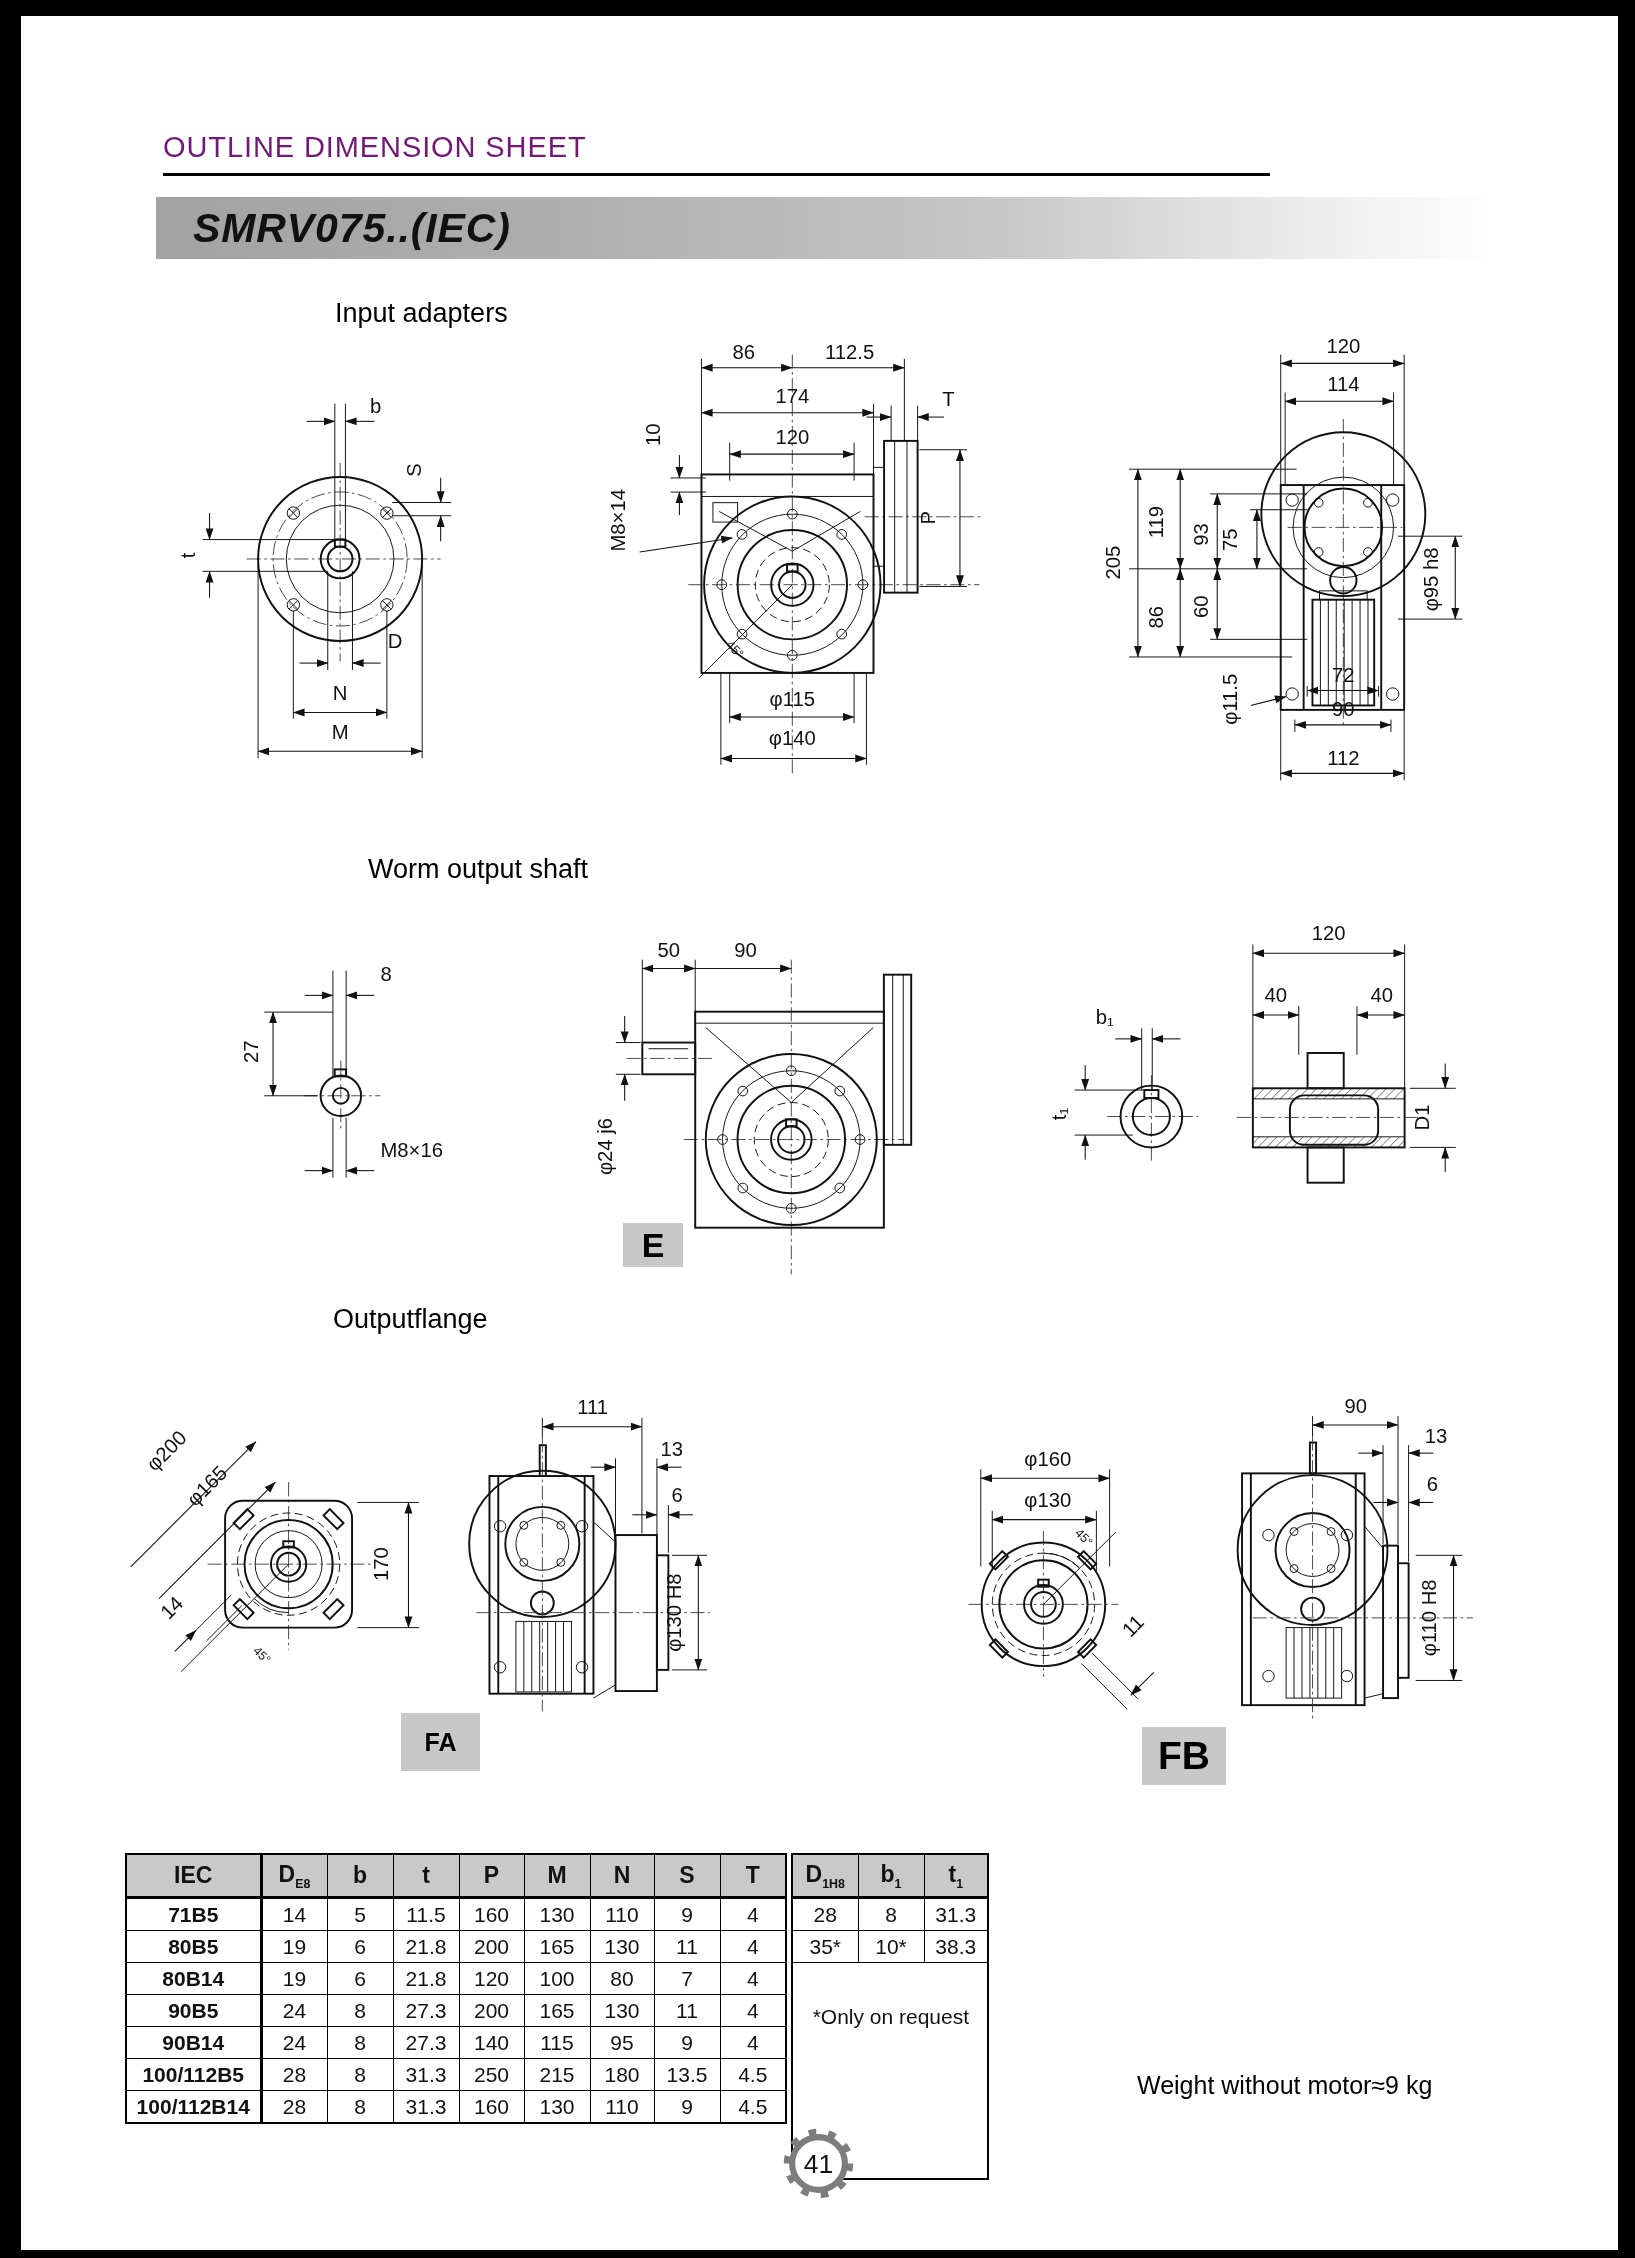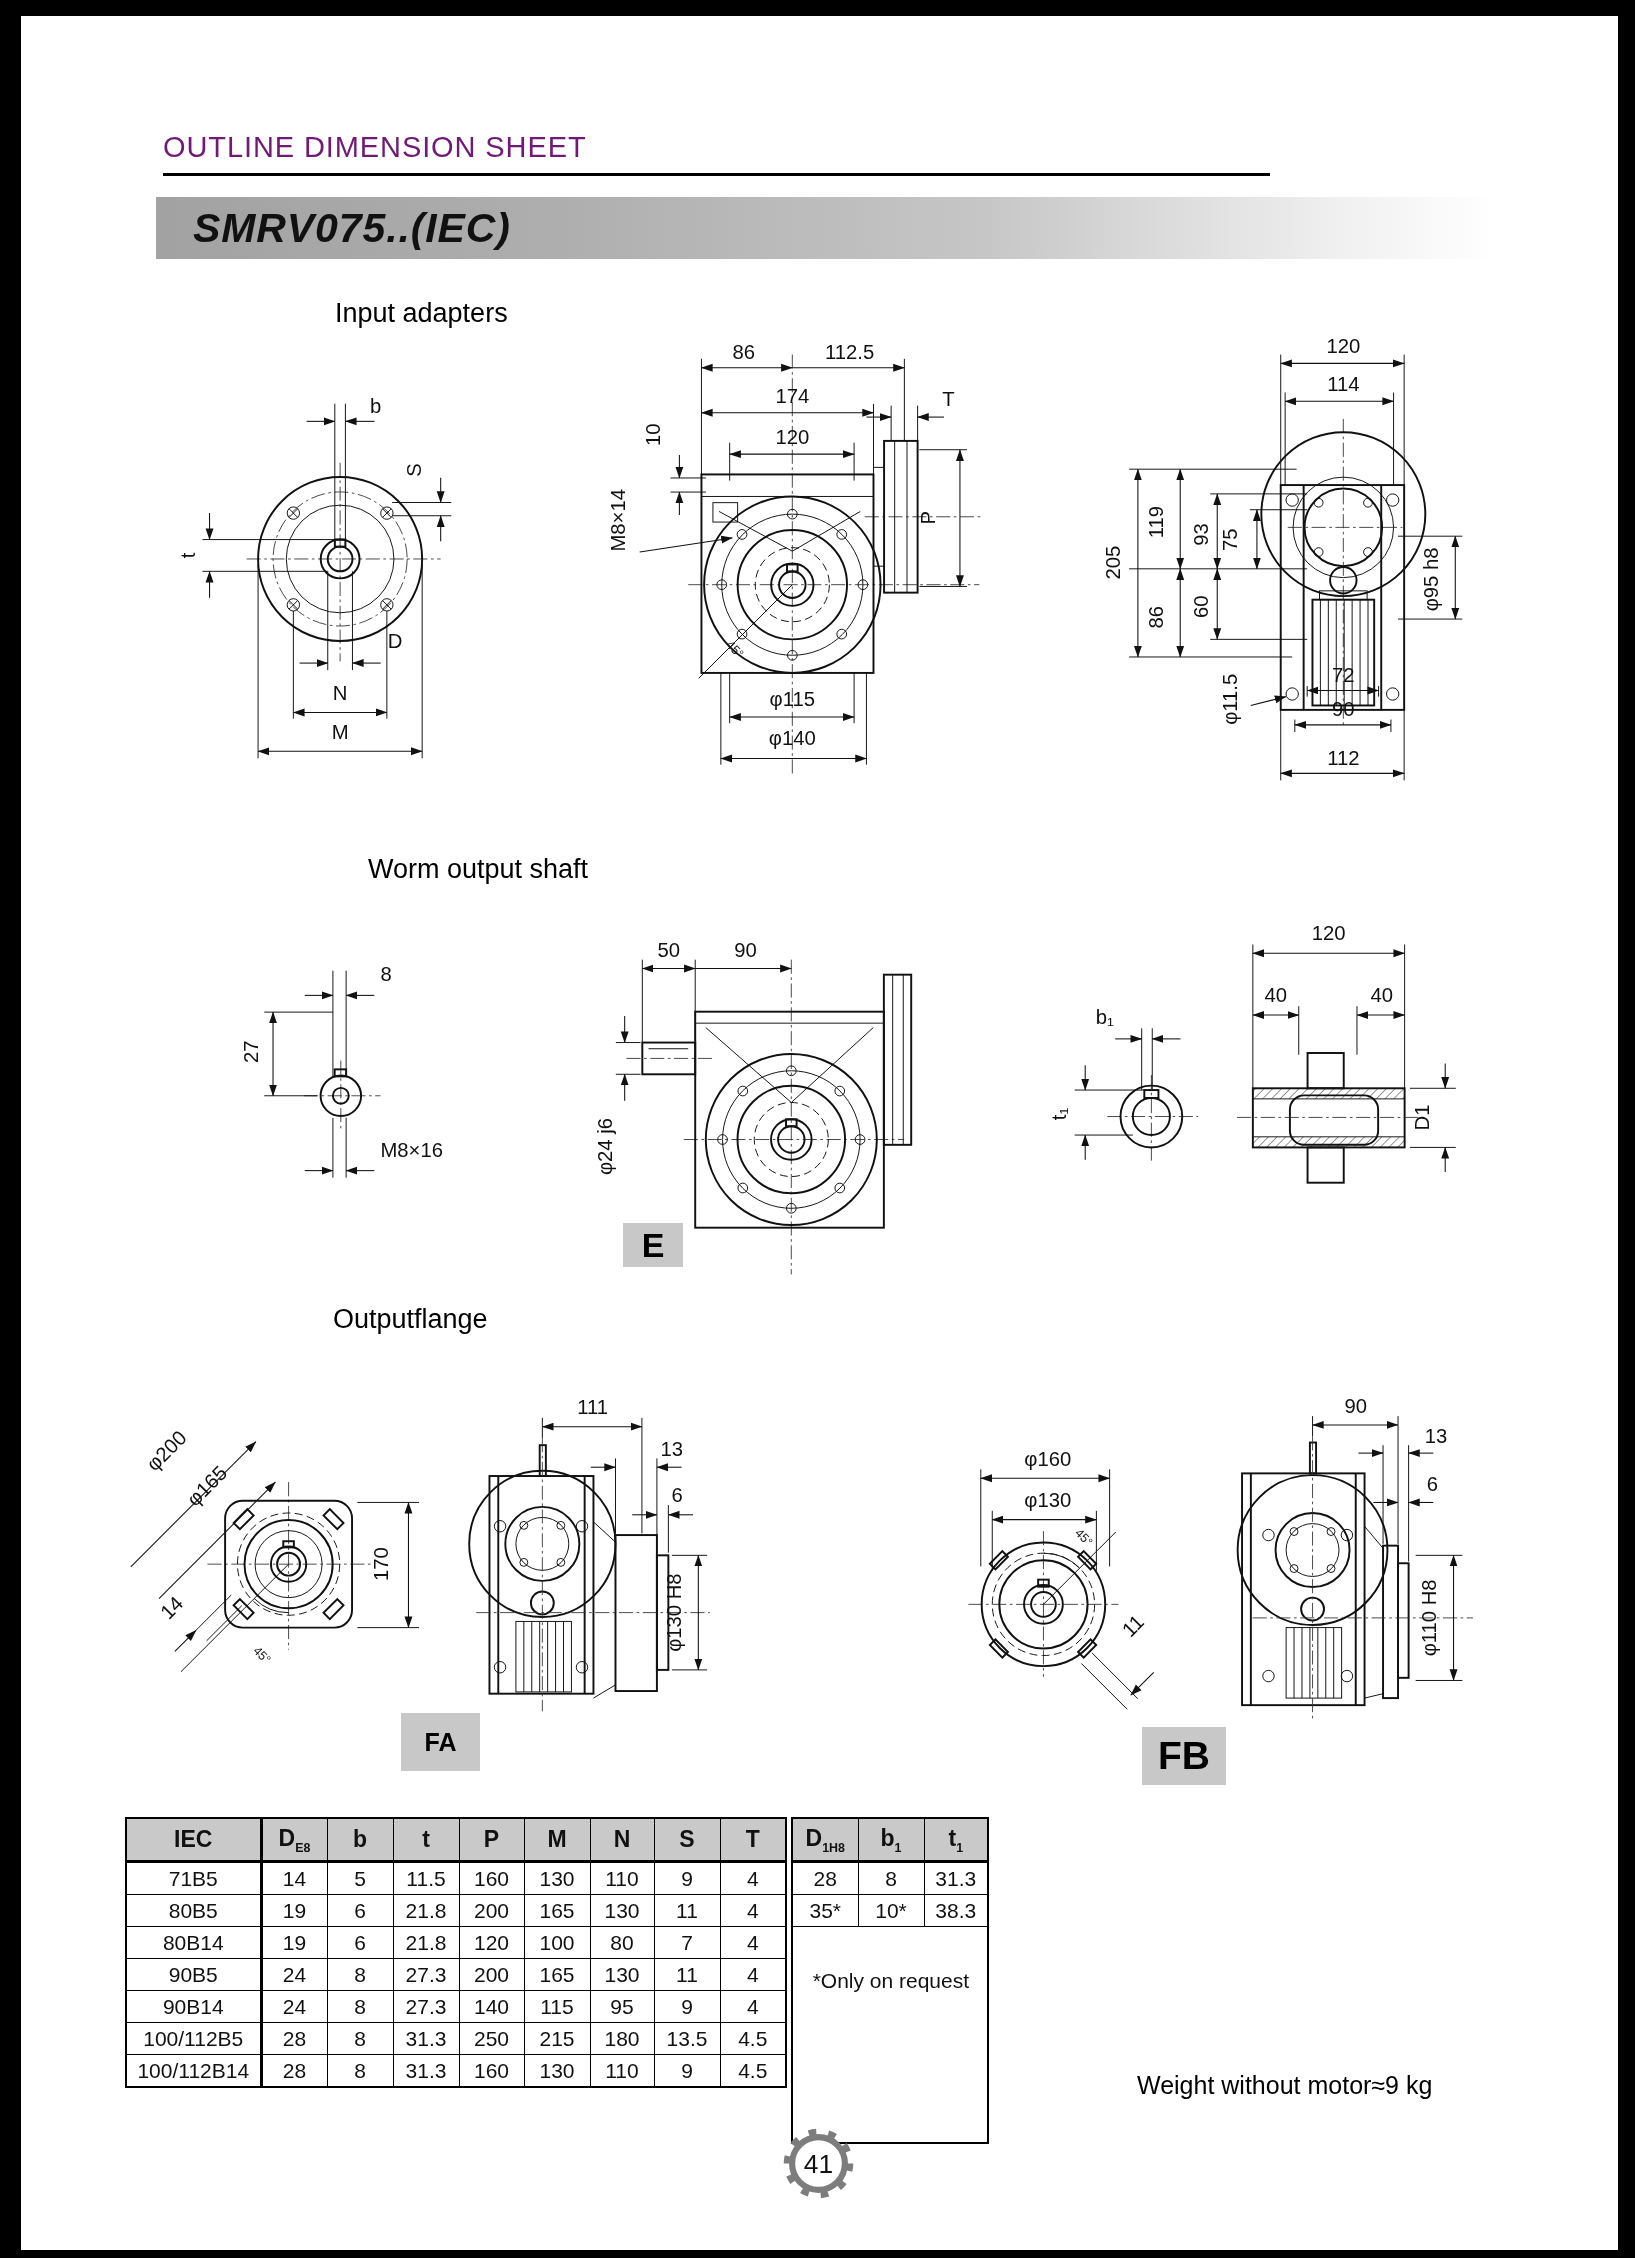--- a/index.html
+++ b/index.html
@@ -27,29 +27,29 @@
   svg { overflow:visible; }
   .ol { stroke:#111; stroke-width:2.2; fill:none; }
   .tl { stroke:#111; stroke-width:1.1; fill:none; }
   .cl { stroke:#333; stroke-width:1; fill:none; stroke-dasharray:16 4 3 4; }
   .dc { stroke:#111; stroke-width:1.1; fill:none; stroke-dasharray:9 5; }
   .dm { stroke:#111; stroke-width:1.2; fill:none; }
   text.d { font-family:"Liberation Sans", sans-serif; font-size:23px; fill:#111; }
   text.sm { font-family:"Liberation Sans", sans-serif; font-size:14px; fill:#111; }
 
   
-  table.spec { border-collapse:collapse; table-layout:fixed; background:#fff; }
+  table.spec { border-collapse:collapse; table-layout:fixed; background:#fff;margin-top:36px; }
   table.spec th, table.spec td {
     border:1.8px solid #000; text-align:center; vertical-align:middle;
     font-family:"Liberation Sans", sans-serif; padding:0;
   }
   table.spec { border:2.6px solid #000; }
   table.spec th { background:#c9c9c9; font-size:23px; font-weight:bold; height:41px; border-bottom:3.5px solid #000; }
   table.spec td { font-size:21px; height:31px; }
-  table.spec td.iec { font-weight:normal; }
+  table.spec td.iec { font-weight:bold; }
   table.spec .thick-r { border-right:3.5px solid #000; }
   table.spec sub { font-size:12.4px; }
   td.notecell {
     border-top:1.8px solid #000; text-align:center; vertical-align:top !important;
     font-family:"DejaVu Sans Mono", monospace; font-size:16px; padding:42px 5.3px 0 7px !important;
   }
 </style>
 </head>
 <body>
 

